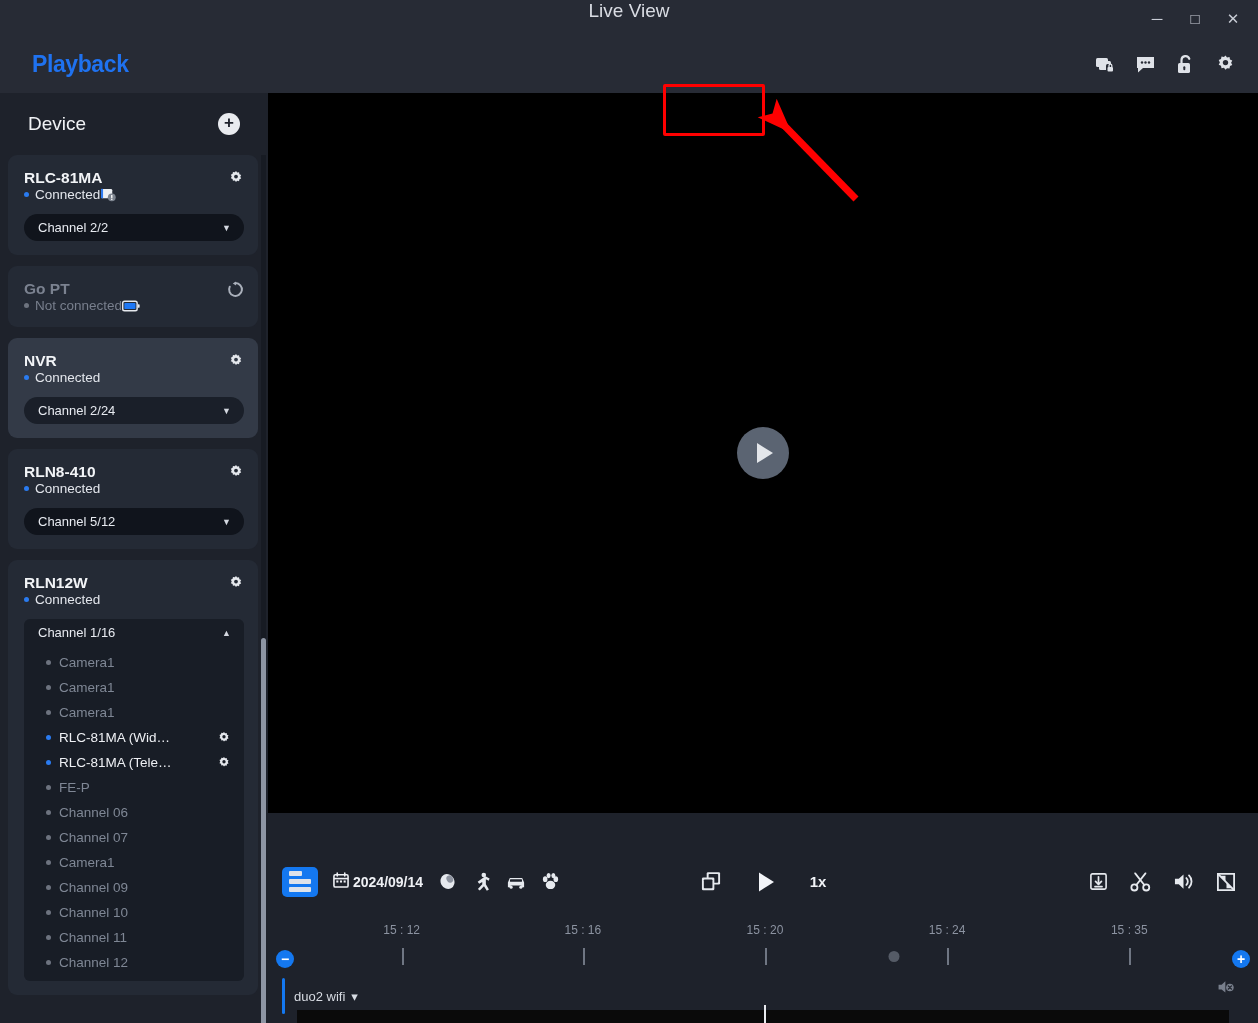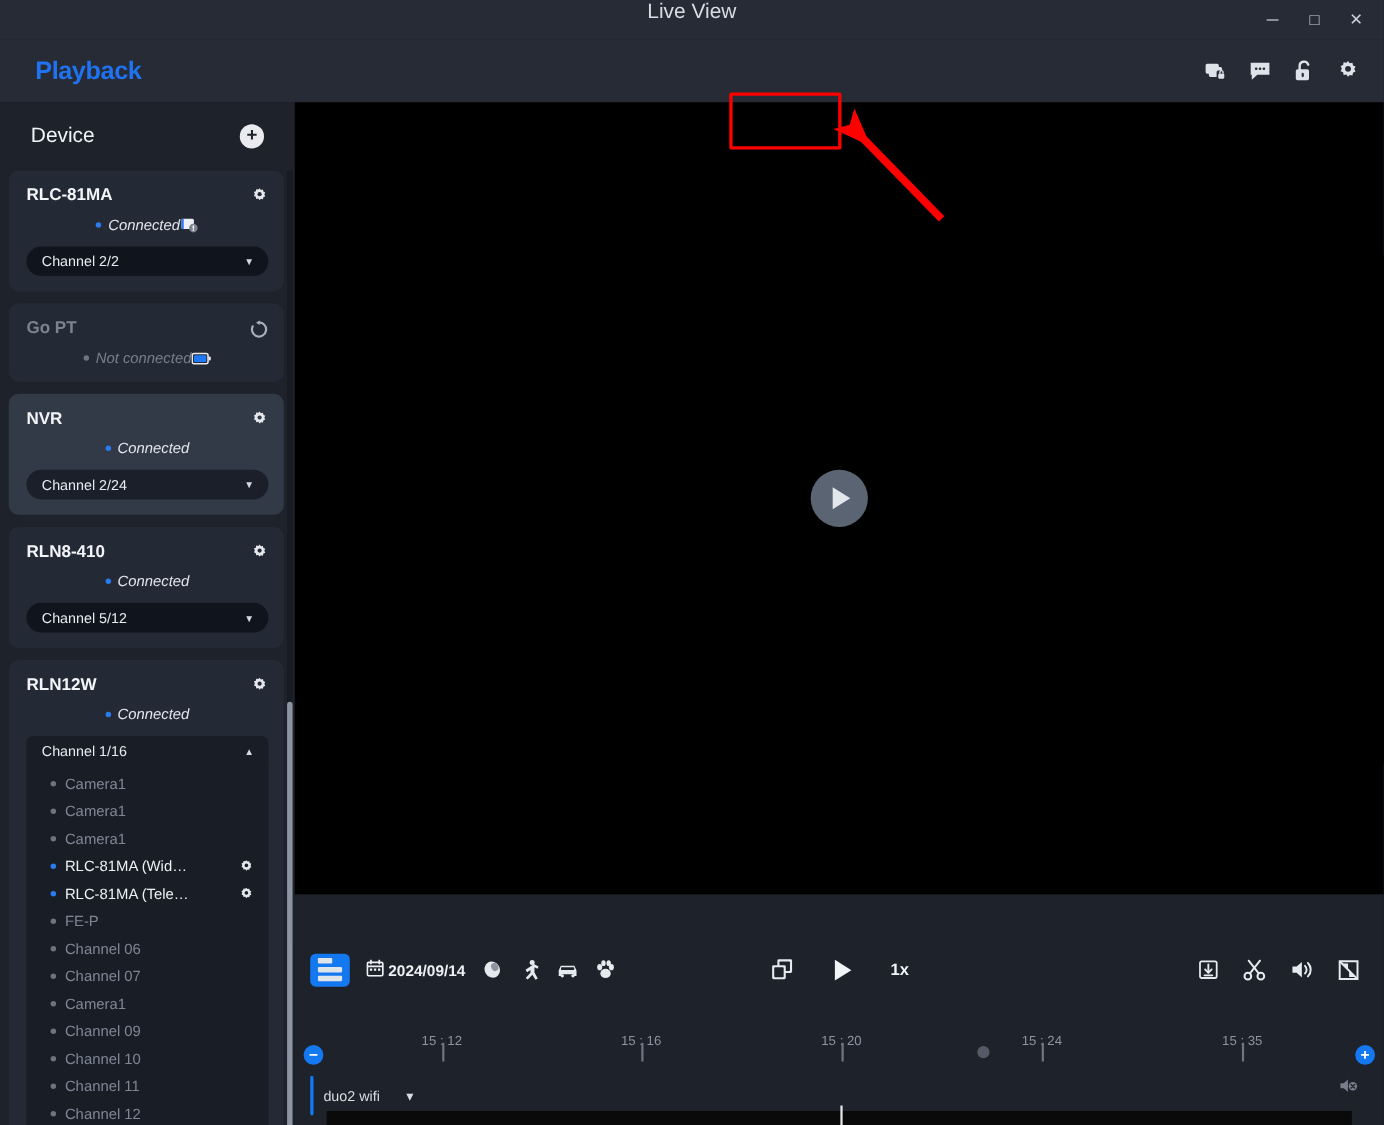--- a/index.html
+++ b/index.html
@@ -109,23 +109,22 @@
   }
   .card.selected { background: #333a47; }
   .card-row {
     display: flex; align-items: center; justify-content: space-between;
   }
   .card-name { color: #f2f4f7; font-size: 15.5px; font-weight: bold; }
   .card-name.off { color: #7b8290; }
   .card-icon { color: #e4e7ec; display: flex; align-items: center; }
   .card-icon.off { color: #aab0bb; }
   .status {
-    margin-top: 10px; display: flex; align-items: center;
-    justify-content: center;
-    font-style: italic;
+    margin-top: 0; display: flex; align-items: center;
+    justify-content: flex-start;
   }
   .status-txt { color: #e3e6ec; font-size: 13.5px; display: flex; align-items: center; gap: 6px; }
   .status-txt.off { color: #787f8d; }
   .dot { width: 5px; height: 5px; border-radius: 50%; background: #2a7bf0; }
   .dot.grey { background: #6d737f; }
   .chan {
     margin-top: 12px; height: 27px;
     background: #10141c; border-radius: 14px;
     display: flex; align-items: center; justify-content: space-between;
     padding: 0 13px 0 14px;
@@ -231,21 +230,21 @@
   
   .timeline {
     height: 118px; flex: 0 0 118px;
     background: #1e222b; position: relative;
   }
   .tl-labels {
     position: absolute; left: 0; right: 0; top: 18px; height: 16px;
   }
   .tl-label {
     position: absolute; transform: translateX(-50%);
-    color: #8c93a1; font-size: 12px; white-space: nowrap; margin-top: 16px;
+    color: #8c93a1; font-size: 12px; white-space: nowrap;
   }
   .tl-tick {
     position: absolute; top: 43px; width: 2px; height: 17px;
     background: #6f7683;
   }
   .tl-marker {
     position: absolute; top: 46px; width: 11px; height: 11px;
     border-radius: 50%; background: #555b66;
     transform: translateX(-50%);
   }
@@ -257,21 +256,21 @@
   }
   .zoombtn.minus { left: 8px; }
   .zoombtn.plus { right: 8px; }
   .track-head {
     position: absolute; left: 14px; top: 73px;
     display: flex; align-items: center; gap: 9px;
   }
   .track-bar { width: 3px; height: 36px; background: #1478f0; border-radius: 2px; }
   .track-name {
     color: #d7dbe2; font-size: 13px;
-    display: flex; align-items: center; gap: 24px;
+    display: flex; align-items: center; gap: 6px;
   }
   .track-strip {
     position: absolute; left: 29px; right: 29px; top: 105px;
     height: 14px; background: #0a0a0a;
   }
   .track-cursor {
     position: absolute; top: 100px; width: 2px; height: 23px;
     background: #e8eaee;
   }
   .mute-ico {

